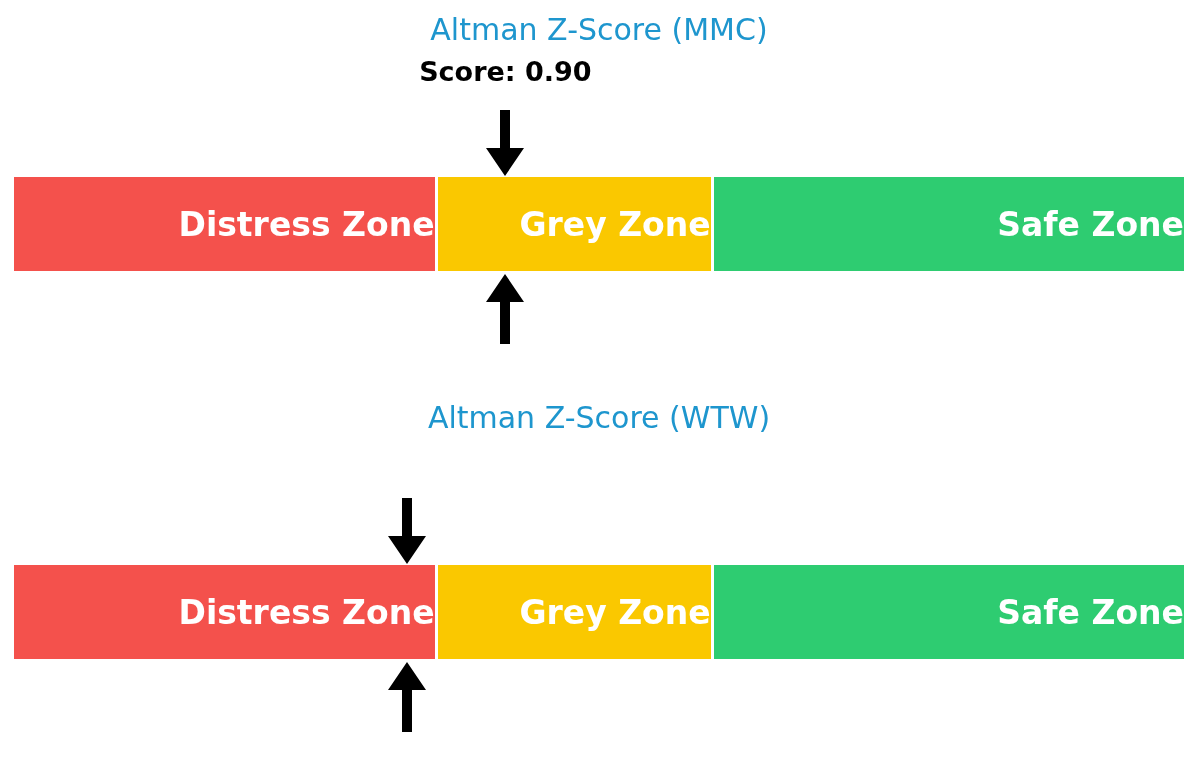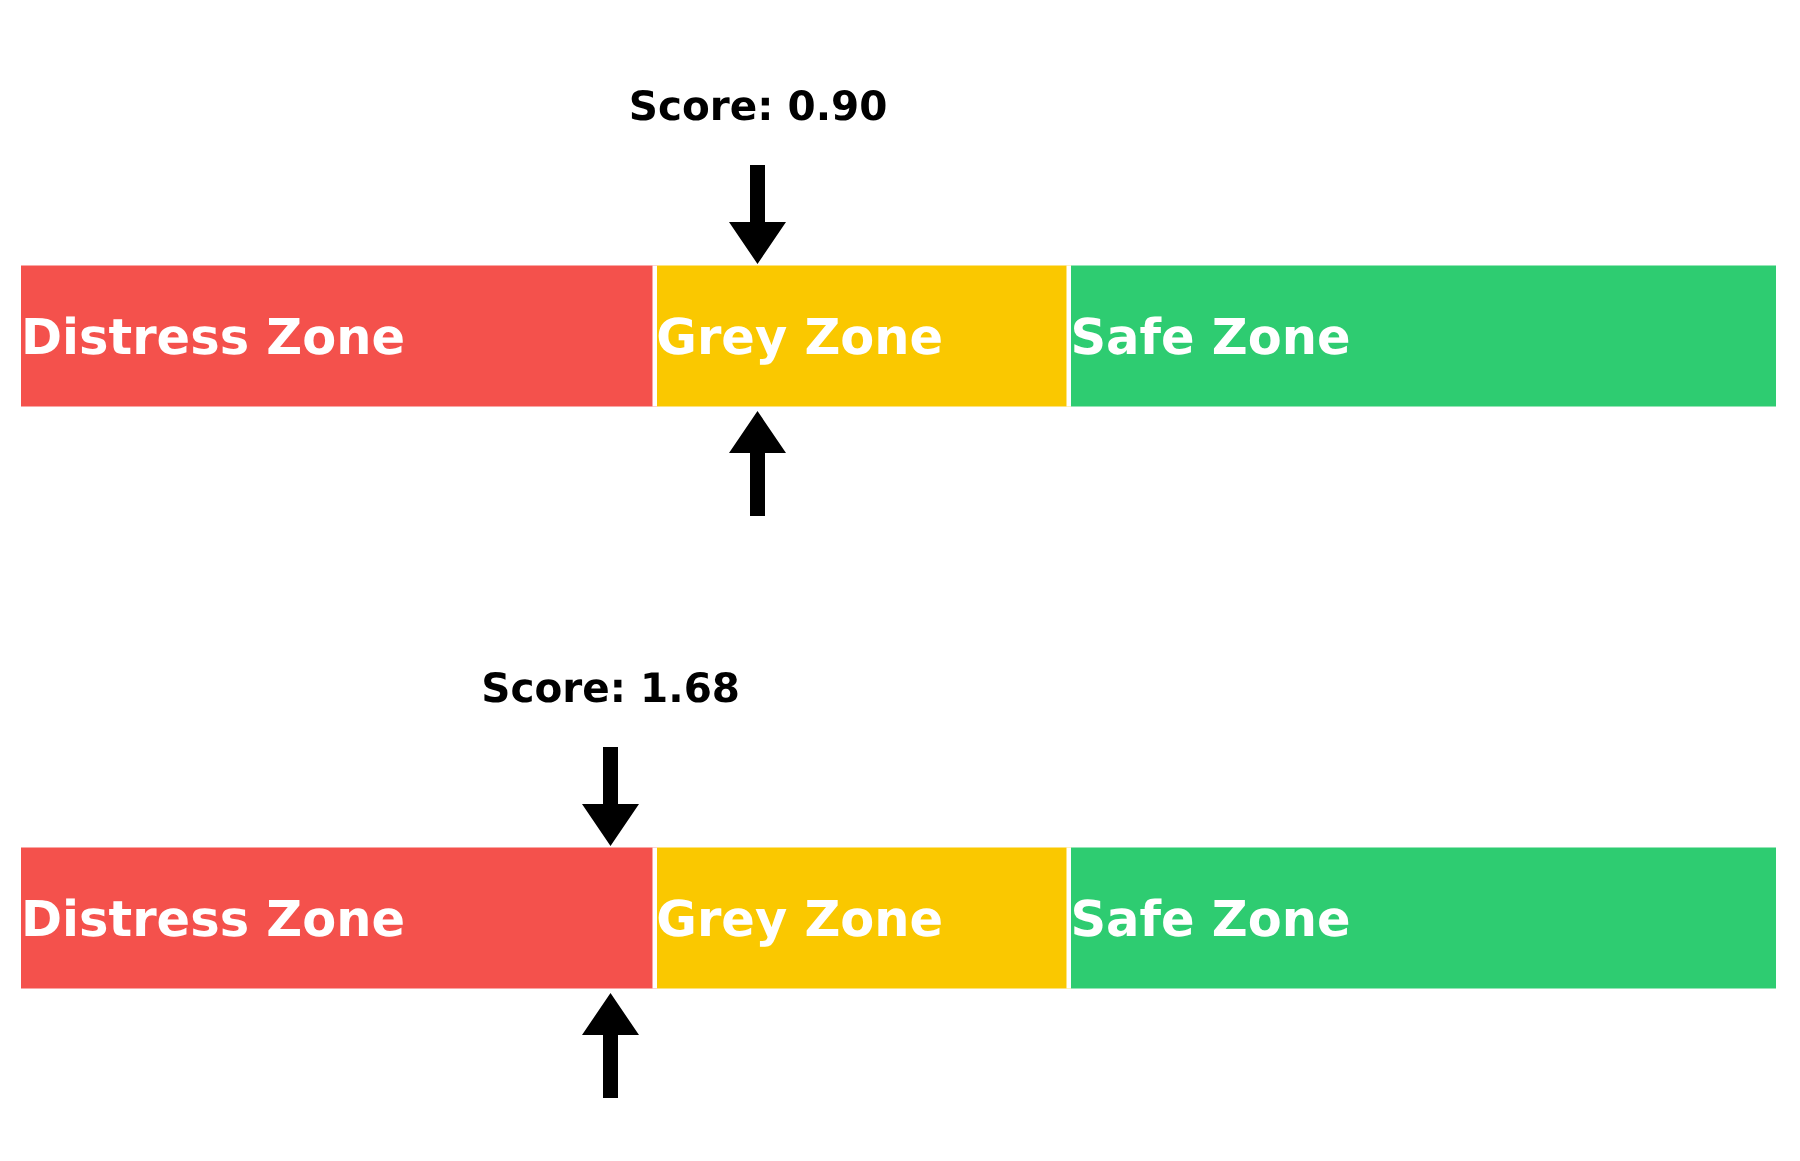--- a/index.html
+++ b/index.html
@@ -52,36 +52,37 @@
     left: 0;
     width: 100%;
     height: 94px;
     display: flex;
   }
   .zone {
     box-sizing: border-box;
     height: 100%;
     display: flex;
     align-items: center;
-    justify-content: flex-start;
+    justify-content: flex-end;
   }
   .zone:not(:last-child) { border-right: 3px solid #ffffff; }
   .zone-label {
     font-size: 33px;
     font-weight: 700;
     color: #ffffff;
     white-space: nowrap;
   }
 </style>
 </head>
 <body>
 
 <div class="canvas">
 
   <section class="chart" style="top:12px">
+    <div class="chart-title">Altman Z-Score (MMC)</div>
 
     <div class="marker score-label" style="left: 42%;">Score: 0.90</div>
 
     <div class="marker arrow-down" style="left: 42%;">
       <svg width="38" height="66" viewBox="0 0 38 66" aria-hidden="true">
         <path d="M14 0 H24 V38 H38 L19 66 L0 38 H14 Z" fill="#000000"></path>
       </svg>
     </div>
 
     <div class="zone-bar">
@@ -97,22 +98,22 @@
     </div>
 
     <div class="marker arrow-up" style="left: 42%;">
       <svg width="38" height="70" viewBox="0 0 38 70" aria-hidden="true">
         <path d="M19 0 L38 28 H24 V70 H14 V28 H0 Z" fill="#000000"></path>
       </svg>
     </div>
   </section>
 
   <section class="chart" style="top:400px">
+    <div class="chart-title">Altman Z-Score (WTW)</div>
 
-    <div class="marker score-label" style="left: 33.6%;">Score: 1.68</div>
 
     <div class="marker arrow-down" style="left: 33.6%;">
       <svg width="38" height="66" viewBox="0 0 38 66" aria-hidden="true">
         <path d="M14 0 H24 V38 H38 L19 66 L0 38 H14 Z" fill="#000000"></path>
       </svg>
     </div>
 
     <div class="zone-bar">
       <div class="zone" style="width: 36.2%; background: rgb(244, 81, 76);">
         <span class="zone-label">Distress Zone</span>

